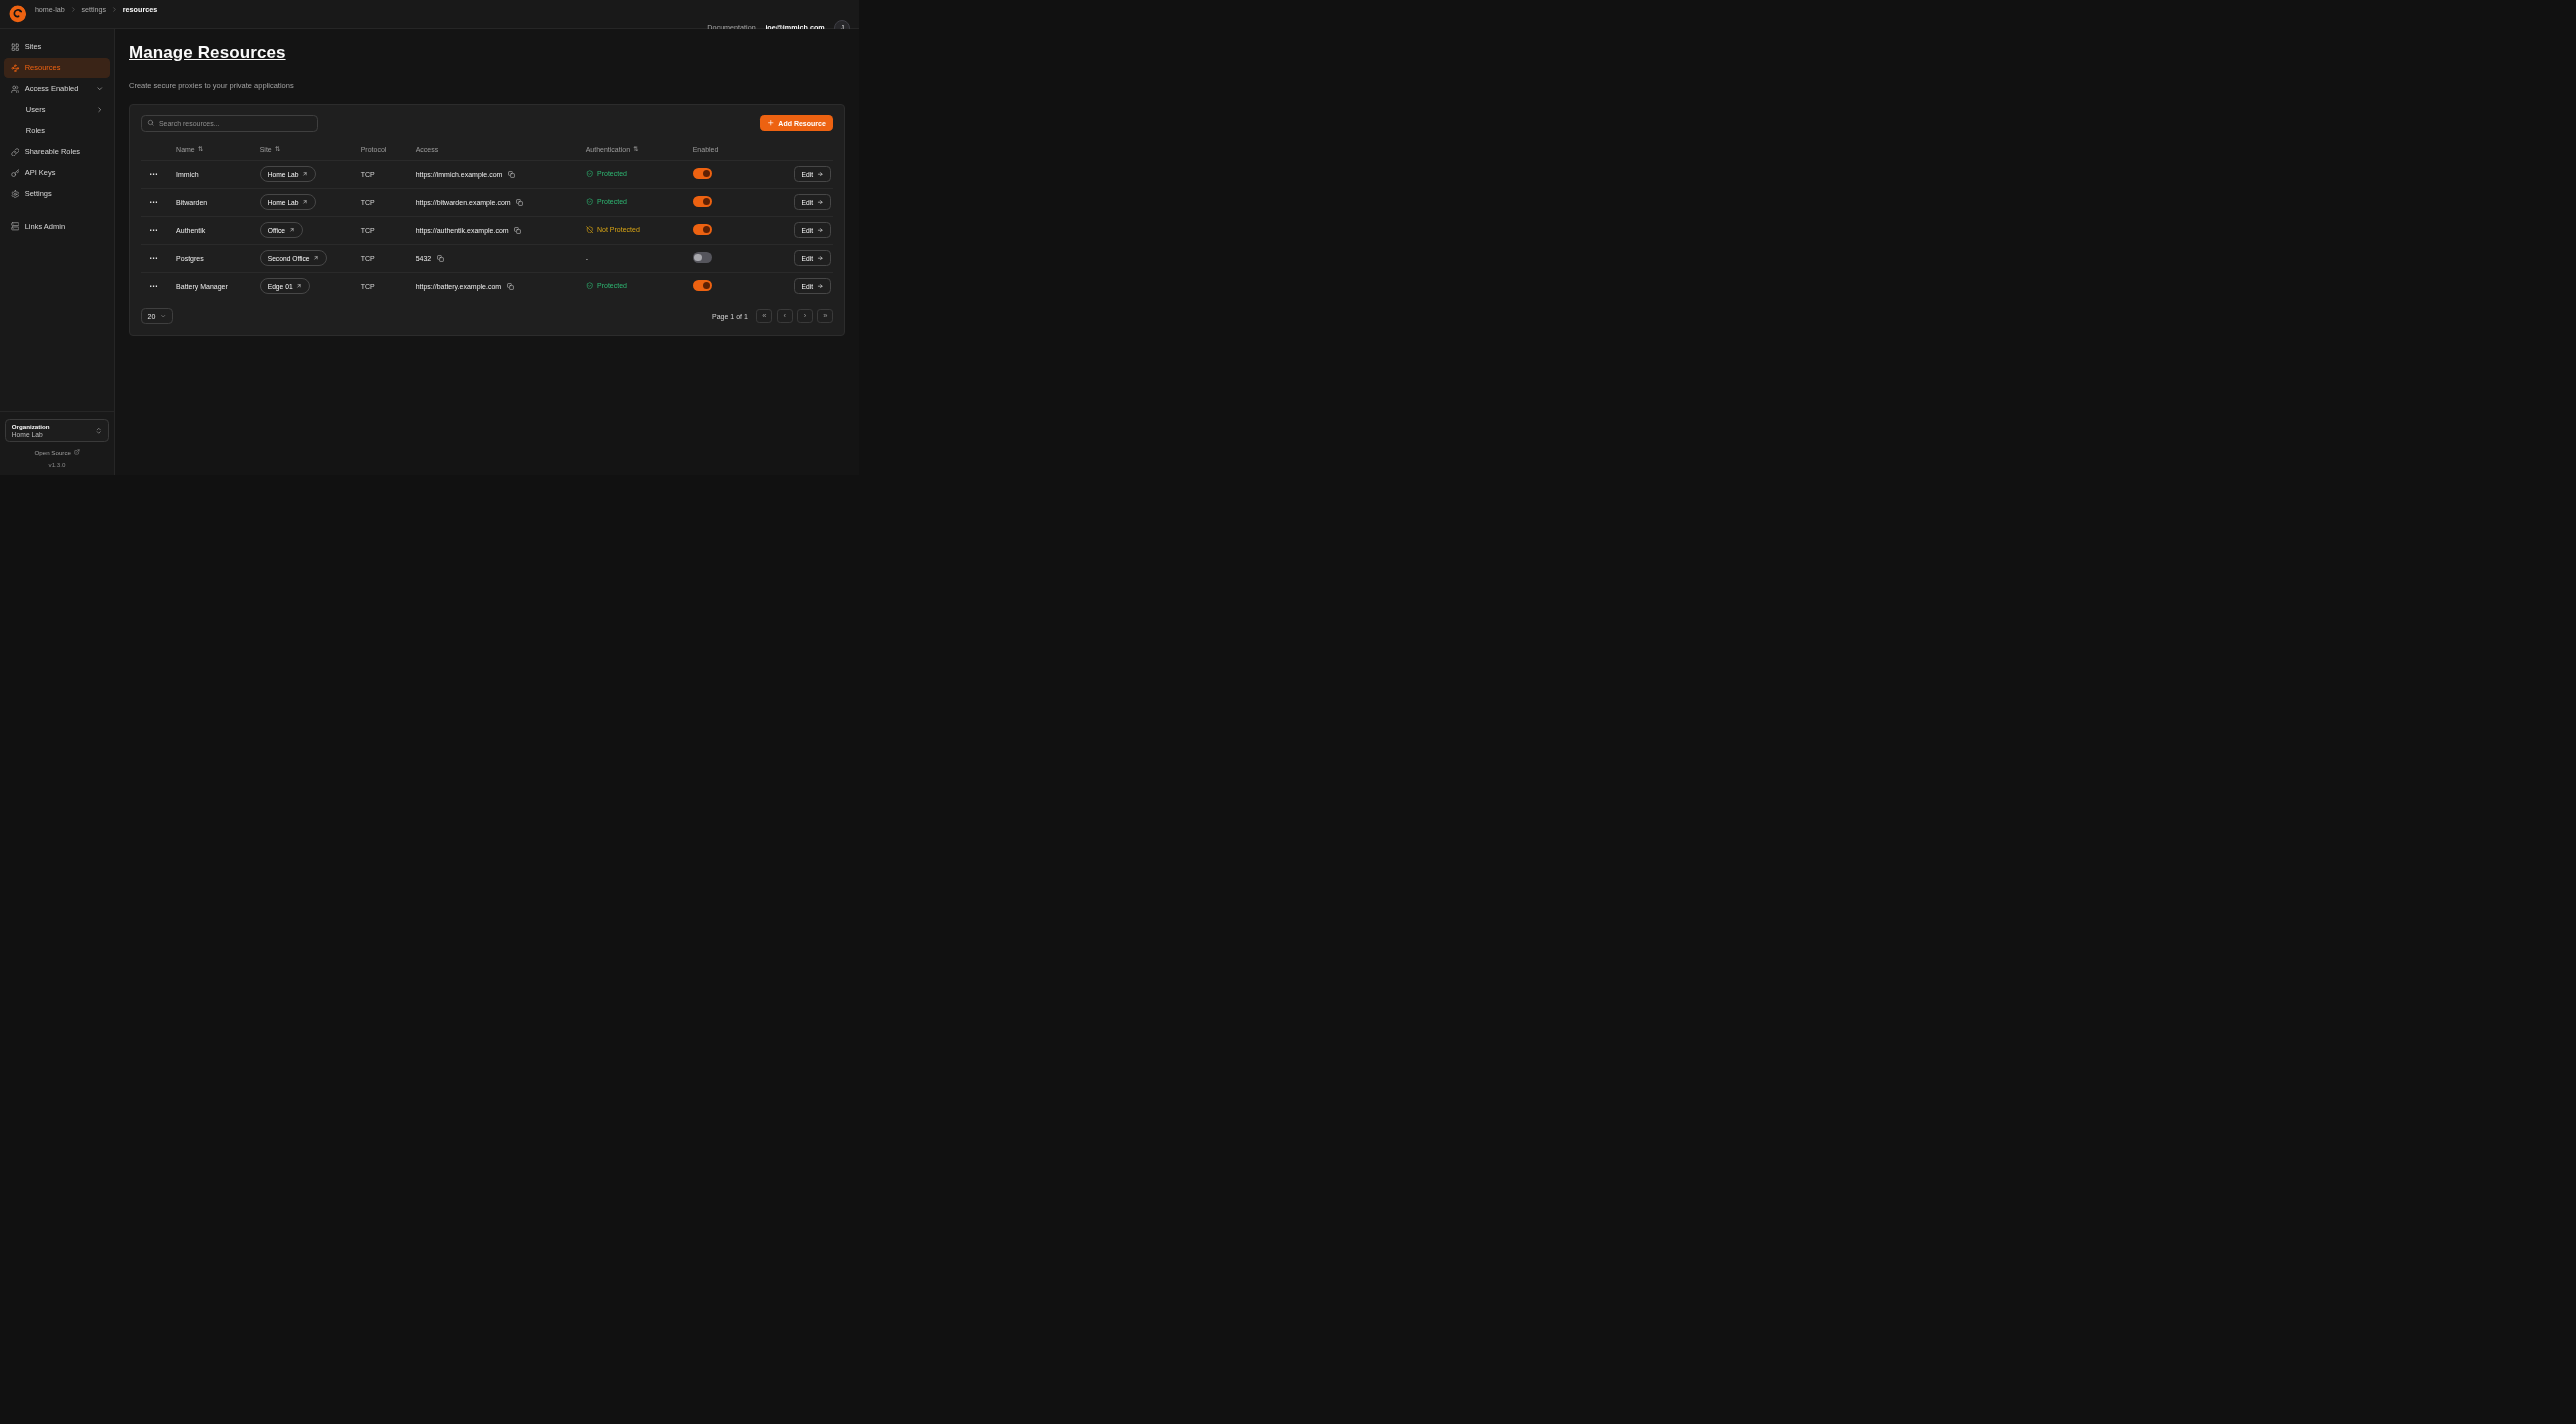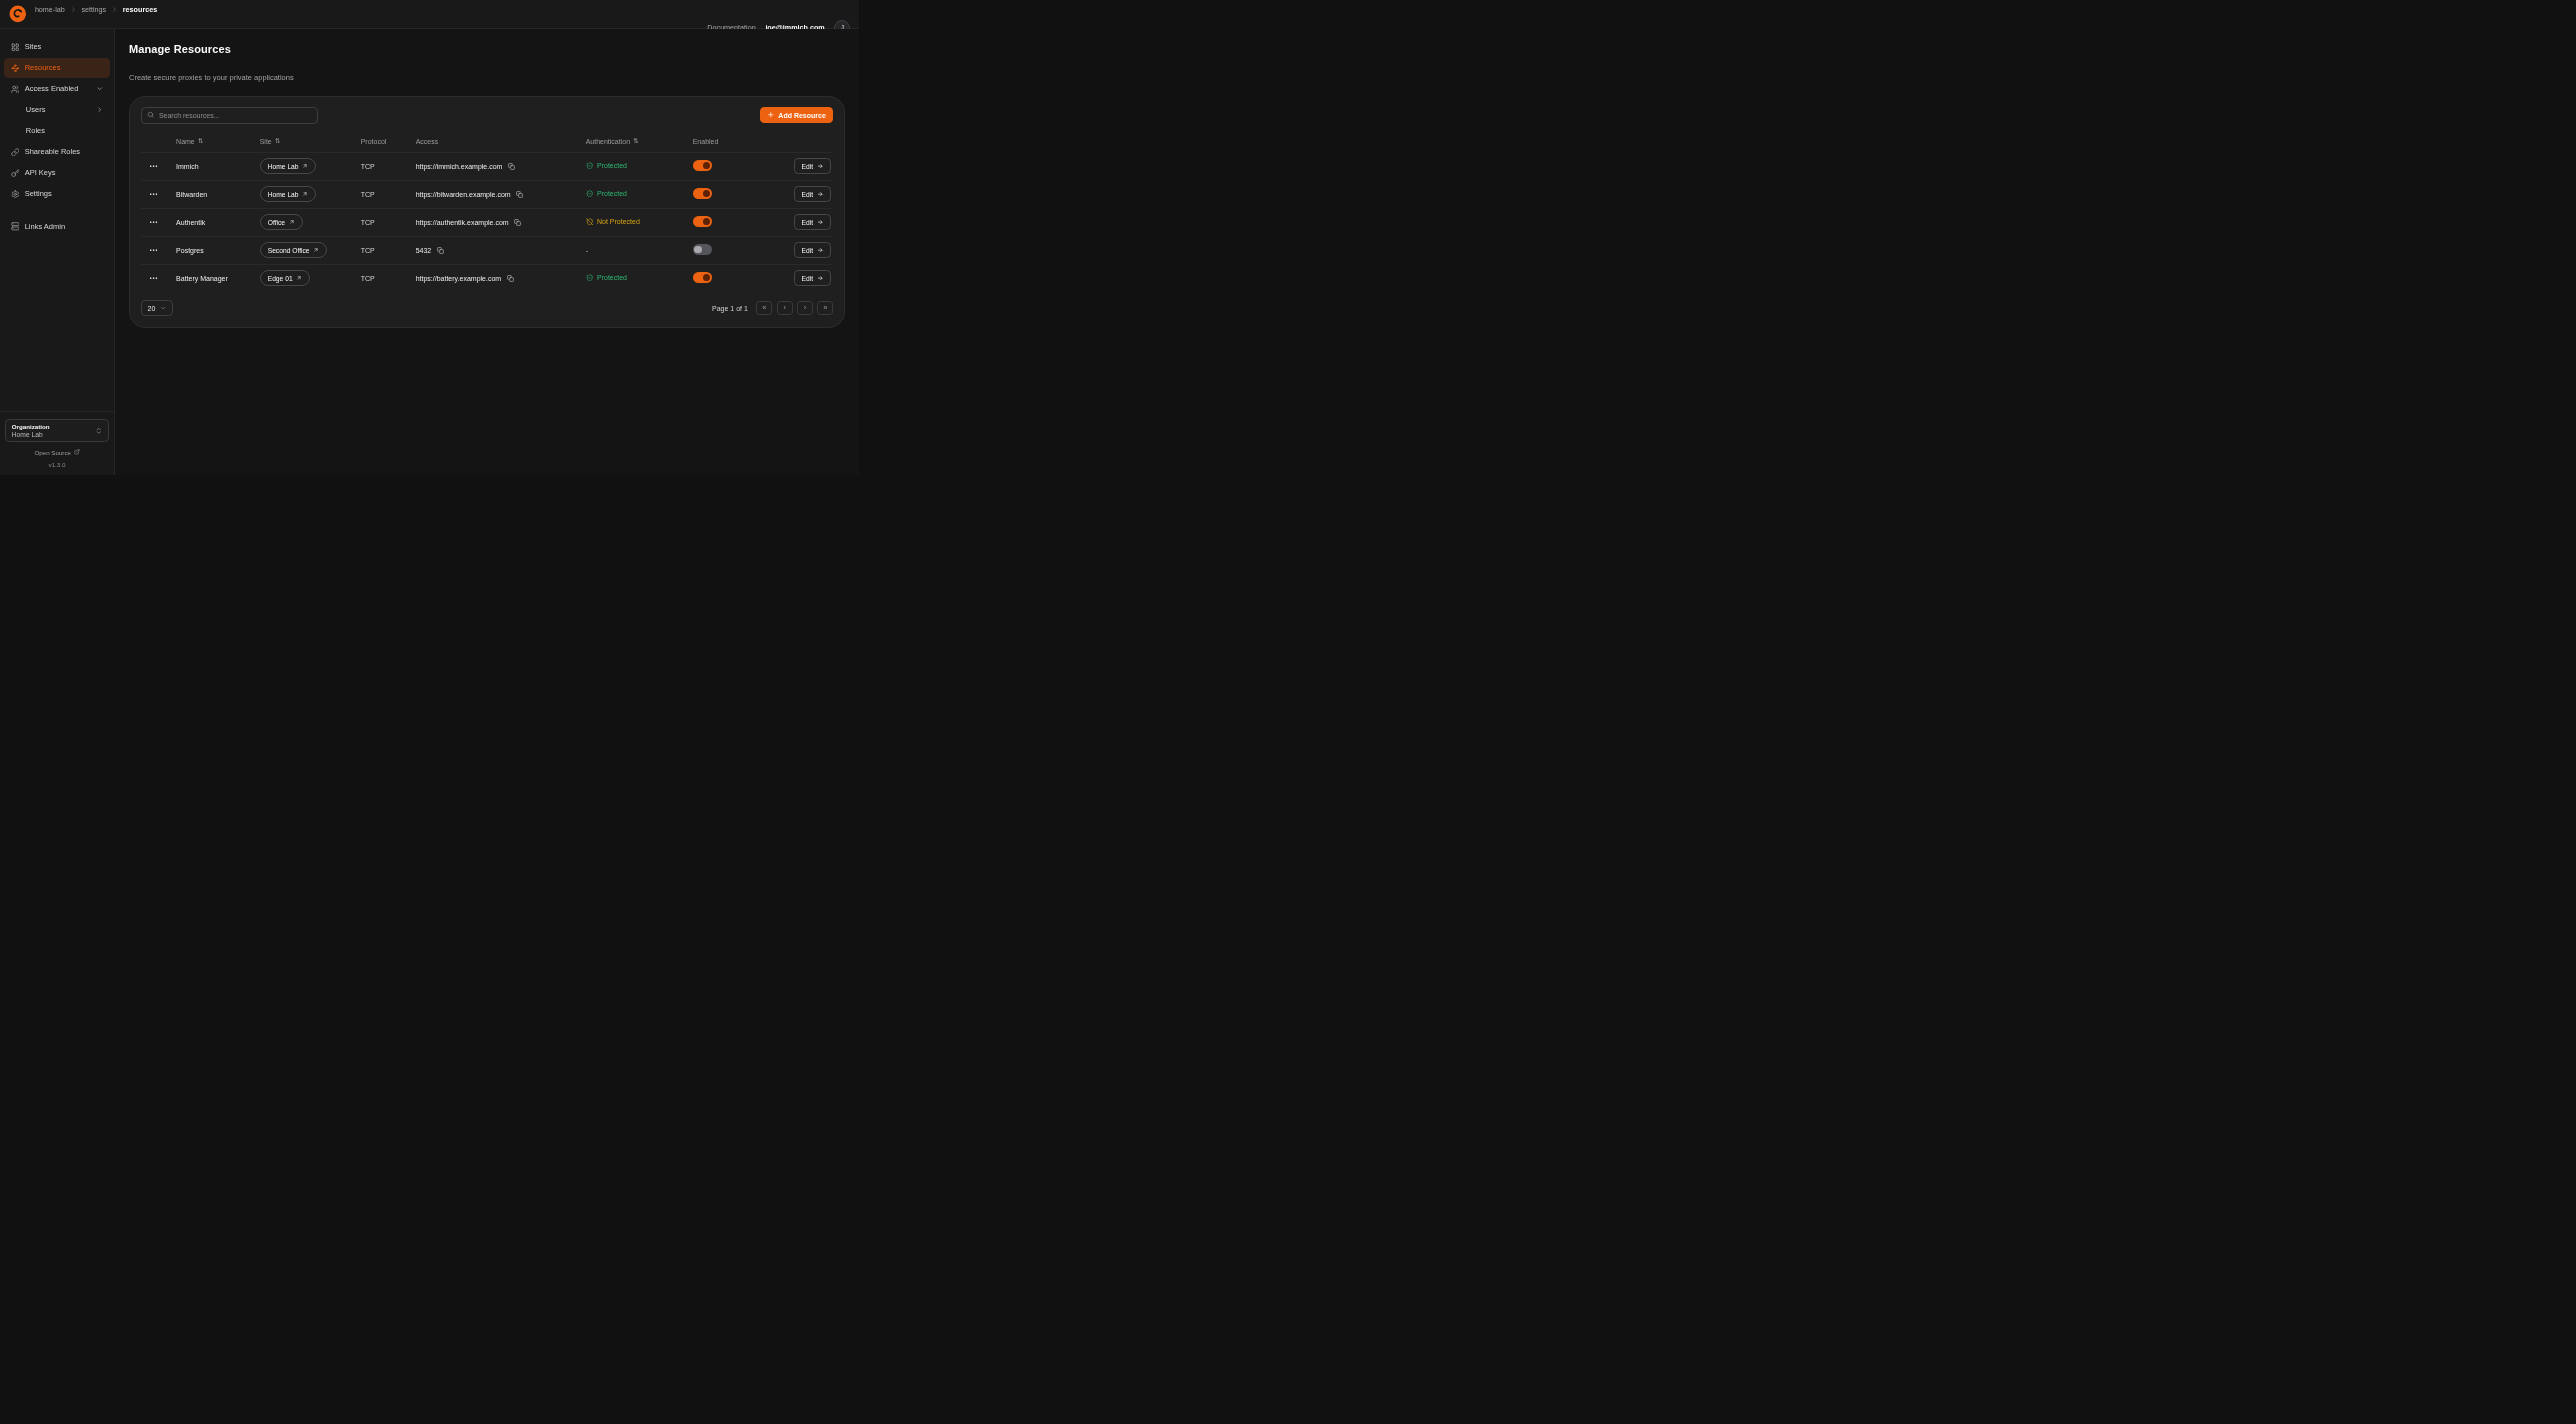--- a/index.html
+++ b/index.html
@@ -59,24 +59,24 @@
   .org-label { font-size: 6.2px; font-weight: 700; color: #fafafa; }
   .org-value { font-size: 6.7px; color: #bdbdbd; }
   .org-box svg { width: 7.5px; height: 7.5px; color: #9f9f9f; }
   .open-source { display: flex; align-items: center; gap: 2.7px; justify-content: center; margin: 6.4px auto 0;
                  color: #9f9f9f; font-size: 6.2px; background: none; border: none; font-family: inherit; cursor: pointer; }
   .open-source svg { width: 5.9px; height: 5.9px; }
   .version { text-align: center; color: #8a8a8a; font-size: 6.2px; margin-top: 4.8px; }
 
   
   .main { flex: 1; background: var(--bg-main); padding: 14px 14px 0; overflow: hidden; }
-  .page-title { font-size: 11px; font-weight: 700; color: #fafafa; letter-spacing: 0.1px; }
+  .page-title { font-size: 17px; font-weight: 700; color: #fafafa; letter-spacing: 0.1px; text-decoration: underline; }
   .page-subtitle { font-size: 7.5px; color: #a1a1a1; margin-top: 18px; }
 
-  .card { margin-top: 14px; background: var(--bg-card); border: 0.5px solid #2c2c2c; border-radius: 16px; padding: 9.7px 10.7px; }
+  .card { margin-top: 14px; background: var(--bg-card); border: 0.5px solid #2c2c2c; border-radius: 4px; padding: 9.7px 10.7px; }
 
   .toolbar { display: flex; align-items: center; justify-content: space-between; }
   .search-box { display: flex; align-items: center; gap: 4.3px; width: 177px; height: 17px;
                 border: 0.5px solid #3f3f3f; border-radius: 4.3px; padding: 0 5.4px; }
   .search-box svg { width: 7.5px; height: 7.5px; color: #8f8f8f; flex: 0 0 7.5px; }
   .search-box input { flex: 1; background: transparent; border: none; outline: none; color: #e5e5e5;
                       font-size: 7px; font-family: inherit; }
   .search-box input::placeholder { color: #8f8f8f; }
   .add-btn { display: flex; align-items: center; gap: 3.8px; height: 16.6px; padding: 0 7.5px;
              background: var(--accent); border: none; border-radius: 4.3px; color: #fff; font-size: 7px;

